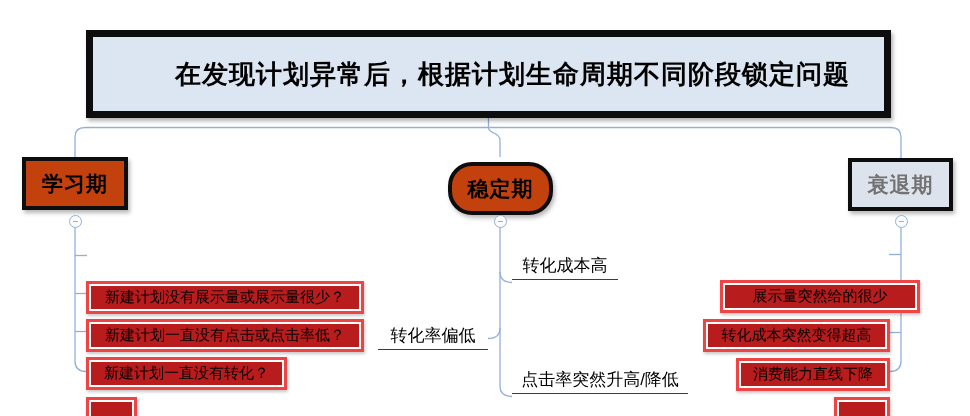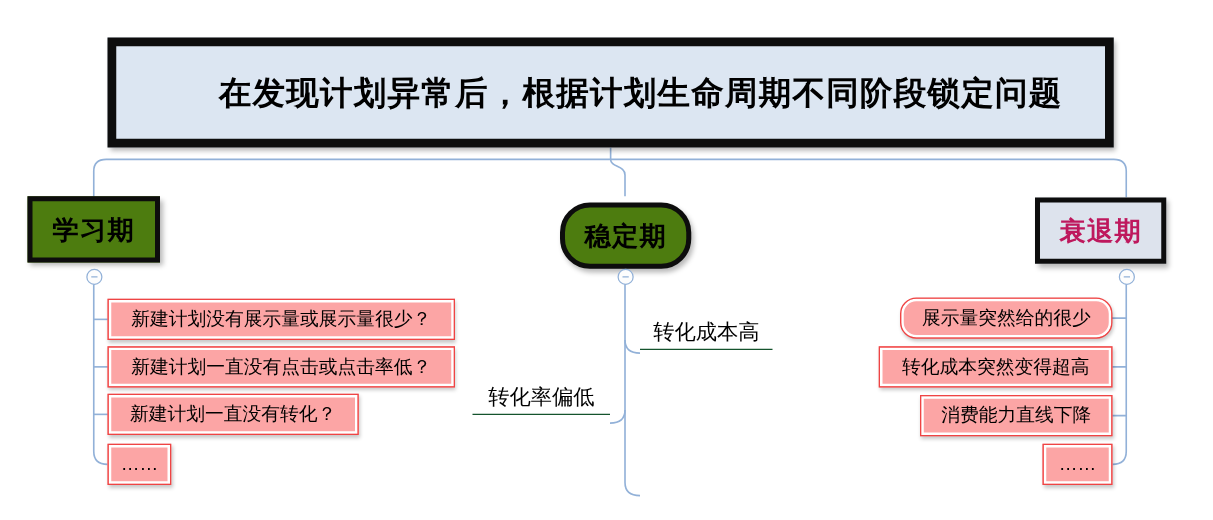--- a/index.html
+++ b/index.html
@@ -10,33 +10,33 @@
   svg.connectors{position:absolute;left:0;top:0;pointer-events:none;}
   .root-topic{
     position:absolute;left:86px;top:30px;width:805px;height:88px;box-sizing:border-box;
     border:7px solid #0d0d0d;background:#dce6f2;
     display:flex;align-items:center;justify-content:center;
     font-size:26px;font-weight:bold;letter-spacing:1px;
     box-shadow:2px 3px 4px rgba(0,0,0,0.30);
     padding-left:48px;
   }
   .period{
-    position:absolute;box-sizing:border-box;border:4px solid #0d0d0d;background:#4d7c0f;
+    position:absolute;box-sizing:border-box;border:4px solid #0d0d0d;background:#c2410c;
     display:flex;align-items:center;justify-content:center;
     font-size:21px;font-weight:bold;letter-spacing:1px;
     box-shadow:2px 3px 4px rgba(0,0,0,0.28);
   }
   .period.learning{left:22px;top:157px;width:106px;height:53px;}
   .period.stable{left:448px;top:162px;width:105px;height:53px;border-radius:24px;}
-  .period.decline{left:828px;top:158px;width:105px;height:53px;background:#dde3ed;color:#be185d;}
+  .period.decline{left:848px;top:158px;width:105px;height:53px;background:#dde3ed;color:#737373;}
   .item{
-    position:absolute;box-sizing:border-box;border:1px solid #ef4444;background:#fca5a5;
+    position:absolute;box-sizing:border-box;border:3px solid #ef4444;background:#b91c1c;
     box-shadow:inset 0 0 0 2px #ffffff,1px 2px 3px rgba(0,0,0,0.22);
     display:flex;align-items:center;justify-content:center;
-    font-size:15px;white-space:nowrap;
+    font-size:15px;white-space:nowrap;margin-top:42px;
   }
   .utopic{
     position:absolute;box-sizing:content-box;text-align:center;
     font-size:17px;line-height:23px;padding-bottom:2px;white-space:nowrap;
     border-bottom:1px solid #14532d;
   }
   .collapse{
     position:absolute;width:11px;height:11px;border:1px solid #92b1d8;border-radius:50%;
     background:#fdfdfd;display:flex;align-items:center;justify-content:center;
   }
@@ -91,20 +91,21 @@
   <div class="collapse" style="left:894.5px;top:214.5px;">
     <span class="minus-bar"></span>
   </div>
 
   <div class="item" style="left:86px;top:239px;width:278px;height:33px;">新建计划没有展示量或展示量很少？</div>
   <div class="item" style="left:86px;top:277px;width:278px;height:33px;">新建计划一直没有点击或点击率低？</div>
   <div class="item" style="left:86px;top:315px;width:201px;height:33px;font-family:Liberation Mono, monospace;">新建计划一直没有转化？</div>
   <div class="item" style="left:86px;top:355px;width:51px;height:33px;">……</div>
 
   <div class="utopic" style="left:512px;top:254px;width:106px;">转化成本高</div>
-  <div class="utopic" style="left:378px;top:306px;width:110px;">转化率偏低</div>
+  <div class="utopic" style="left:378px;top:324px;width:110px;">转化率偏低</div>
+  <div class="utopic" style="left:512px;top:368px;width:176px;">点击率突然升高/降低</div>
 
-  <div class="item" style="left:720px;top:238px;width:170px;height:33px;border-radius:13px;">展示量突然给的很少</div>
+  <div class="item" style="left:720px;top:238px;width:200px;height:33px;">展示量突然给的很少</div>
   <div class="item" style="left:703px;top:277px;width:187px;height:33px;">转化成本突然变得超高</div>
   <div class="item" style="left:736px;top:316px;width:154px;height:33px;">消费能力直线下降</div>
   <div class="item" style="left:834px;top:355px;width:56px;height:33px;">……</div>
 
 </div>
 
 </body></html>

